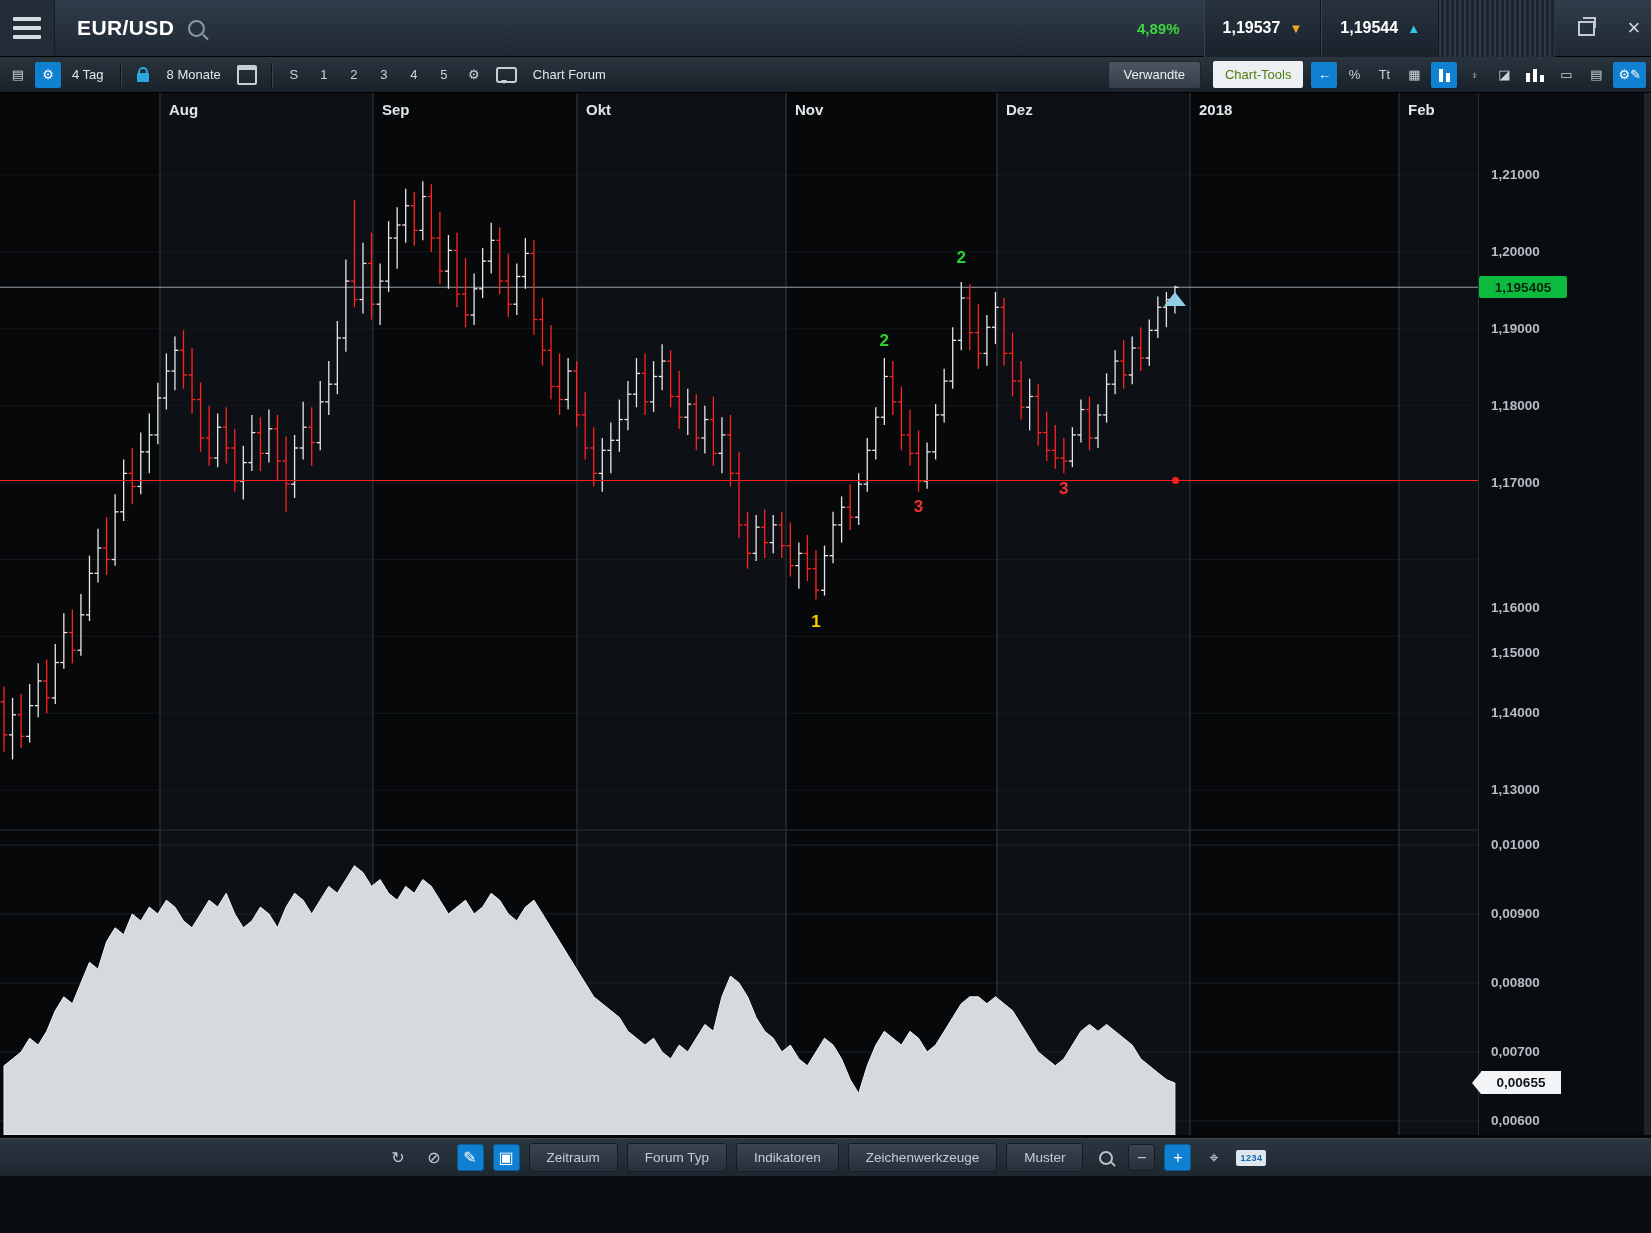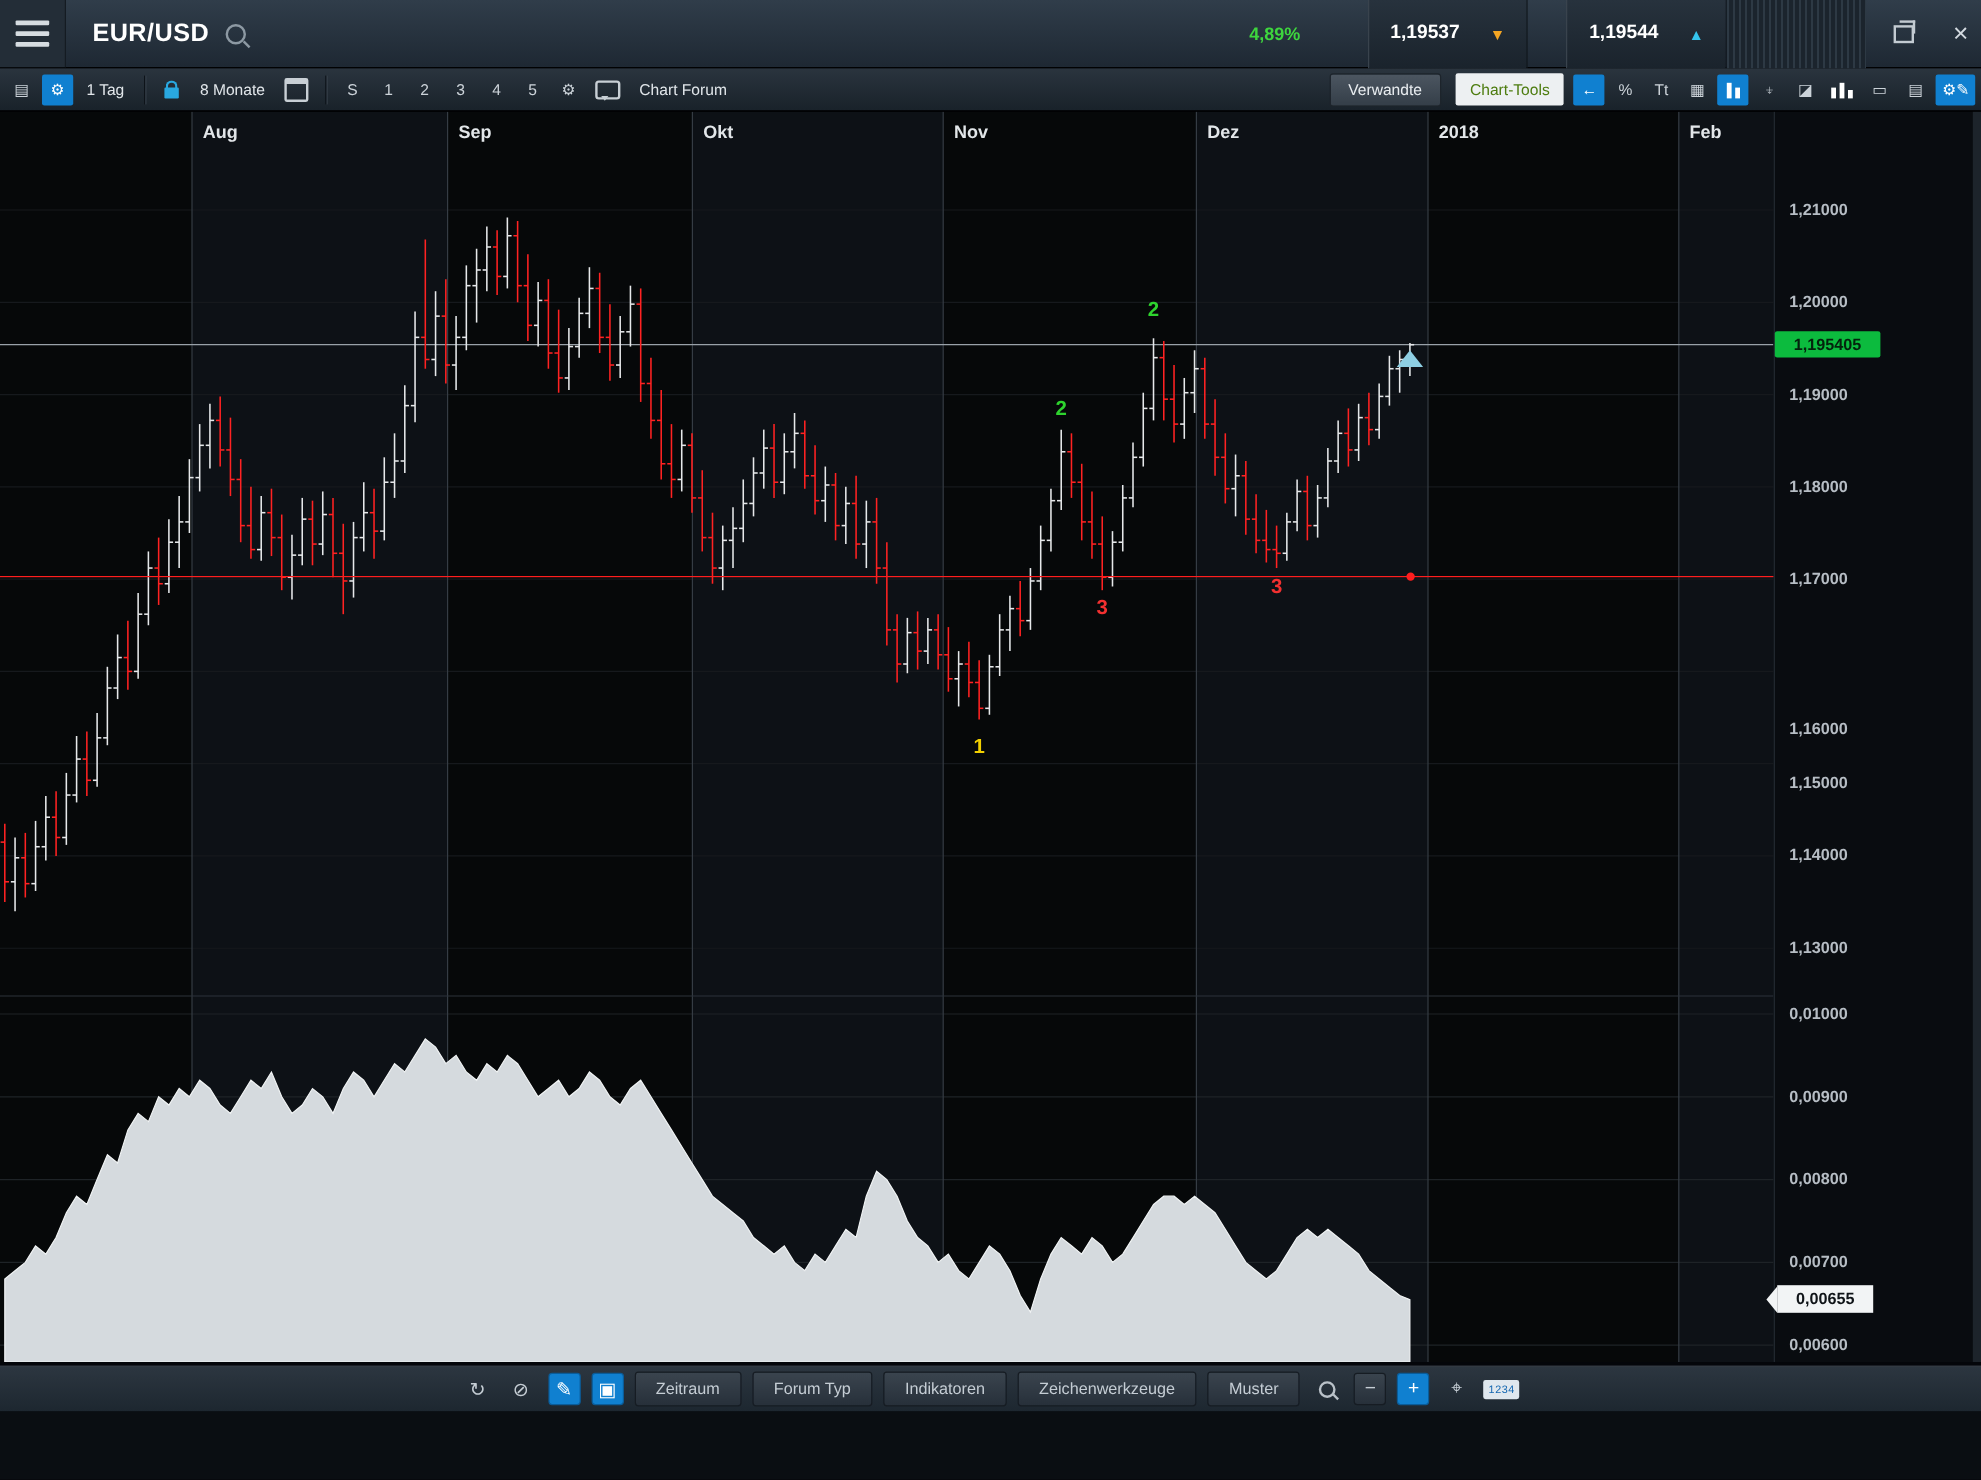--- a/index.html
+++ b/index.html
@@ -11,23 +11,23 @@
     border-bottom:1px solid #000;box-sizing:border-box;z-index:20;}
   .menu-btn{width:54px;height:56px;display:flex;flex-direction:column;justify-content:center;
     align-items:center;gap:5px;background:#232d37;border-right:1px solid #141b22;cursor:pointer;}
   .menu-btn span{display:block;width:28px;height:4px;background:#d6dce1;border-radius:1px;}
   .symbol{font-size:21px;font-weight:bold;color:#fff;margin-left:22px;letter-spacing:.4px;text-align:center;}
   .searchico{width:13px;height:13px;border:2px solid #8d99a3;border-radius:50%;position:relative;margin-left:14px;}
   .searchico::after{content:"";position:absolute;width:7px;height:2px;background:#8d99a3;
     transform:rotate(45deg);right:-6px;bottom:-3px;}
   .tb-right{margin-left:auto;display:flex;align-items:center;height:57px;}
   .pct{color:#3ed63e;font-weight:bold;font-size:15px;margin-right:24px;}
-  .price-box{height:57px;display:flex;align-items:center;gap:25px;padding:0 18px;
+  .price-box{height:57px;display:flex;align-items:center;gap:9px;padding:0 18px;
     background:linear-gradient(#27323d,#1a232c);border-left:1px solid #39434d;border-right:1px solid #10161c;
-    font-size:16px;font-weight:bold;color:#fff;cursor:pointer;margin-left:32px;}
+    font-size:16px;font-weight:bold;color:#fff;cursor:pointer;}
   .arr-dn{color:#f5a623;font-size:13px;}
   .arr-up{color:#35c5ee;font-size:13px;}
   .grip{width:116px;height:57px;
     background:repeating-linear-gradient(90deg,#2d3944 0 2px,#1b242d 2px 5px);}
   .winbtn{width:34px;height:34px;display:flex;align-items:center;justify-content:center;margin-left:14px;cursor:pointer;}
   .restore-sq{width:13px;height:11px;border:2px solid #c3cbd2;position:relative;}
   .restore-sq::before{content:"";position:absolute;left:3px;top:-6px;width:11px;height:9px;border:2px solid #c3cbd2;border-bottom:none;border-left:none;}
   .closex{font-size:22px;color:#d3dae0;line-height:1;}
   
   .toolbar{position:absolute;left:0;top:57px;width:1651px;height:36px;
@@ -68,21 +68,21 @@
   
   .bottombar{position:absolute;left:0;top:1138px;width:1651px;height:38px;
     background:linear-gradient(#2c3640,#1d2730);border-top:1px solid #3c454e;box-sizing:border-box;
     display:flex;align-items:center;justify-content:center;gap:9px;z-index:20;}
   .bbtn{background:linear-gradient(#3a444e,#27303a);border:1px solid #161c23;color:#c5cdd4;
     font-size:13.5px;height:27px;padding:0 17px;border-radius:3px;display:flex;align-items:center;cursor:pointer;}
   .bico{width:27px;height:27px;display:flex;align-items:center;justify-content:center;color:#c5cdd4;
     font-size:16px;border-radius:3px;cursor:pointer;}
   .bico.blue{background:#1080d0;color:#fff;border:1px solid #0a5c99;box-sizing:border-box;}
   .bico.dark{background:linear-gradient(#3a444e,#27303a);border:1px solid #161c23;box-sizing:border-box;}
-  .digits{background:#dfe7ee;color:#1366b0;font-size:9px;font-weight:normal;border-radius:2px;
+  .digits{background:#dfe7ee;color:#1366b0;font-size:9px;font-weight:bold;border-radius:2px;
     padding:3px 4px;letter-spacing:.5px;cursor:pointer;}
   .magico{width:10px;height:10px;border:2px solid #b9c1c8;border-radius:50%;position:relative;}
   .magico::after{content:"";position:absolute;width:6px;height:2px;background:#b9c1c8;transform:rotate(45deg);right:-5px;bottom:-2px;}
   .bottomfill{position:absolute;left:0;top:1176px;width:1651px;height:57px;background:#0a0e12;}
 </style>
 </head>
 <body>
 
 <header class="titlebar">
   <div class="menu-btn">
@@ -112,21 +112,21 @@
   </div>
 </header>
 
 <div class="toolbar">
   <div class="tbtn">
       <span>▤</span>
     </div>
   <div class="tbtn blue">
       <span>⚙</span>
     </div>
-  <div class="tlabel">1 Tag</div>
+  <div class="tlabel">4 Tag</div>
   <div class="sep"></div>
   <div class="tbtn">
       <span class="lockico"></span>
     </div>
   <div class="tlabel">8 Monate</div>
   <div class="tbtn">
       <span class="calico"></span>
     </div>
   <div class="sep"></div>
   <div class="tbtn">S</div>

